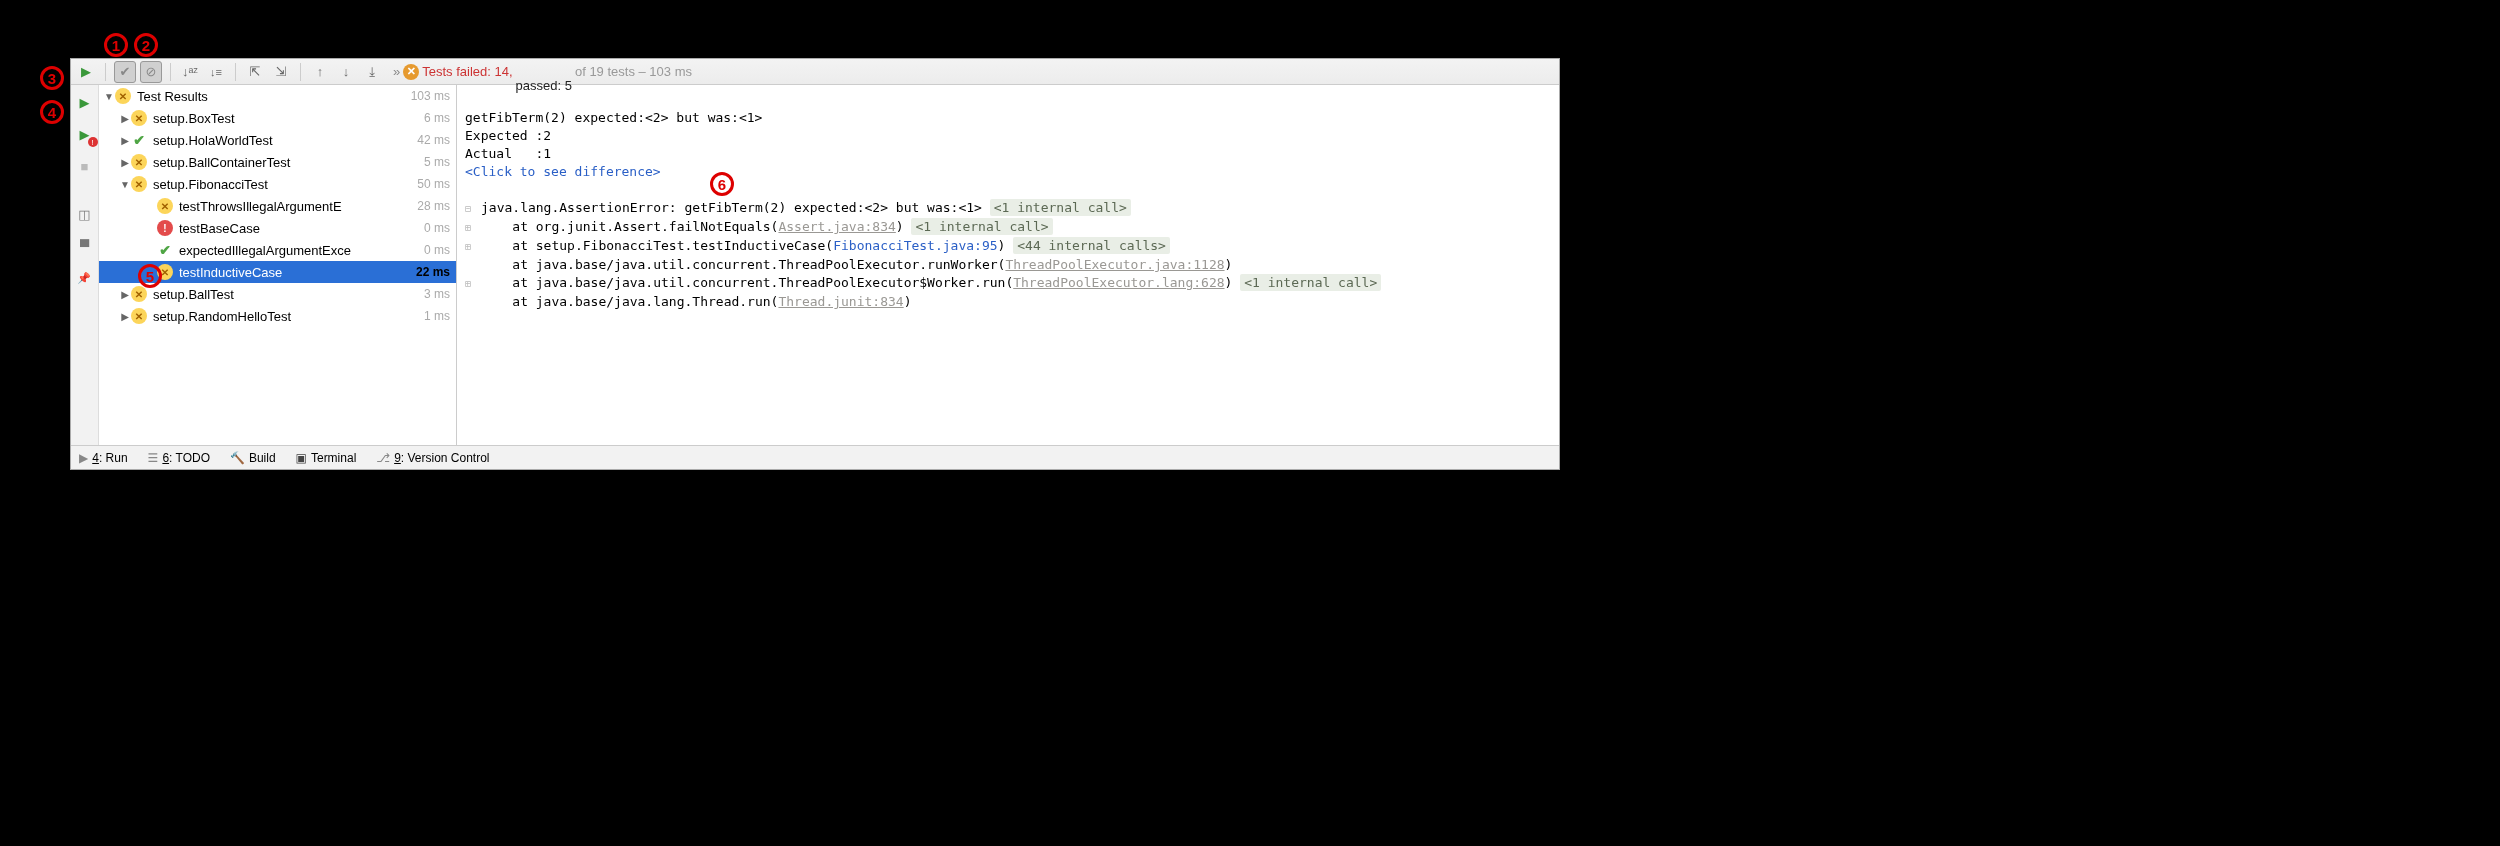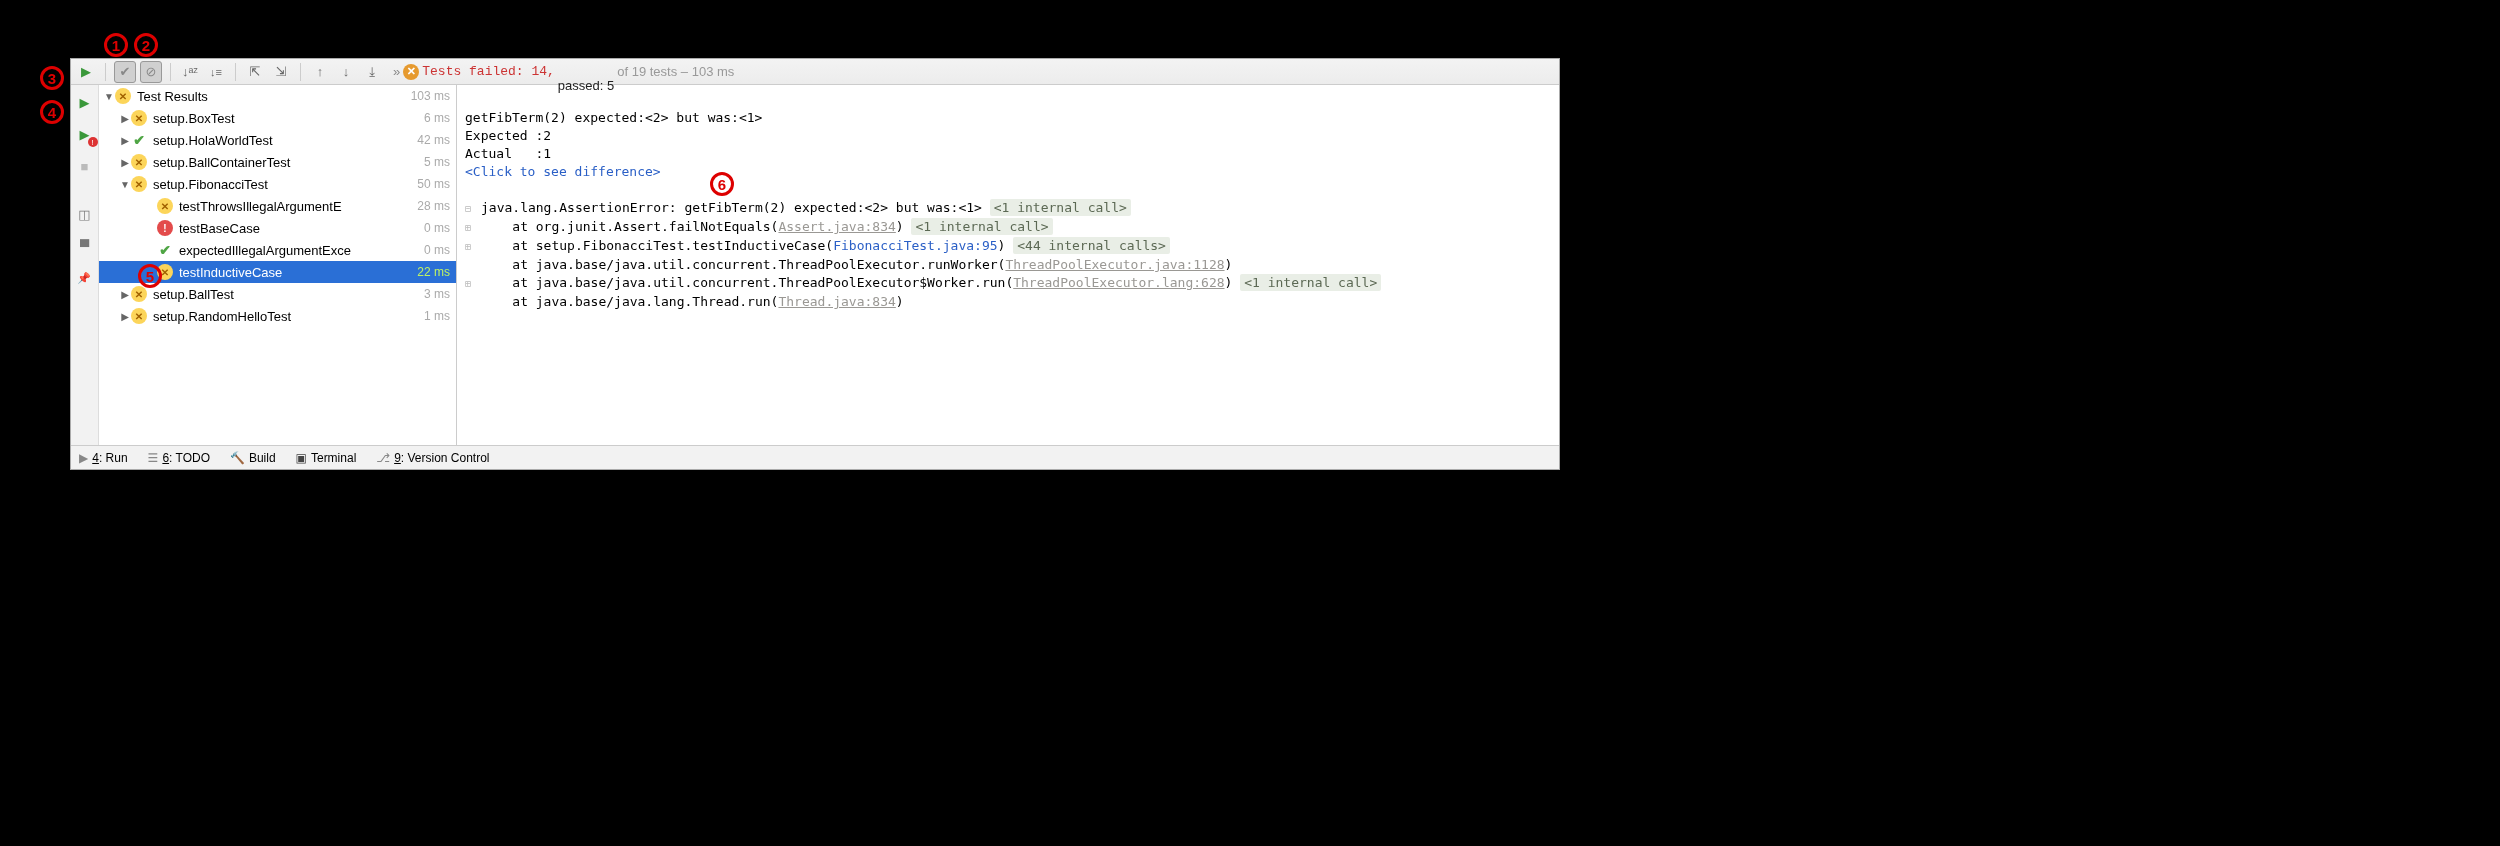--- a/index.html
+++ b/index.html
@@ -44,21 +44,21 @@
   .icon-btn.pressed { background: #d0d0d0; border: 1px solid #999; }
 
   .test-summary {
     font-size: 13px;
     display: flex;
     align-items: center;
     gap: 3px;
     margin-left: 6px;
   }
   .test-summary .chev { color: #888; }
-  .test-summary .failed { color: #cc3333; font-weight: 500; font-family: Liberation Mono, monospace; }
+  .test-summary .failed { color: #cc3333; font-weight: 500; }
   .test-summary .passed { color: #222; margin-top: 28px; }
   .test-summary .rest { color: #999; }
 
   .ide-body {
     display: flex;
     flex: 1;
     overflow: hidden;
   }
 
   .left-rail {
@@ -86,21 +86,21 @@
     cursor: pointer;
   }
   .tree-row .arrow { width: 12px; display: inline-flex; justify-content: center; color: #666; font-size: 10px; }
   .tree-row .statusdot { width: 16px; height: 16px; border-radius: 50%; display: inline-flex; align-items: center; justify-content: center; font-size: 10px; font-weight: bold; margin-right: 6px; flex-shrink: 0; }
   .statusdot.yellow { background: #fcd55a; color: #a06000; }
   .statusdot.green { color: #4fa544; background: none; font-size: 14px; font-weight: bold; }
   .statusdot.red { background: #e34b4b; color: #fff; }
   .tree-row .label { flex:1; white-space: nowrap; overflow: hidden; }
   .tree-row .timing { color: #aaa; font-size: 12px; }
   .tree-row.selected { background: #2a6fd6; color: #fff; }
-  .tree-row.selected .timing { color: #bef264; }
+  .tree-row.selected .timing { color: #000000; font-weight: bold; }
   .tree-row.selected .statusdot.yellow { background: #fcd55a; color: #a06000; }
 
   .indent-0 { padding-left: 4px; }
   .indent-1 { padding-left: 20px; }
   .indent-2 { padding-left: 46px; }
 
   .console-panel {
     flex: 1;
     font-family: Menlo, Consolas, monospace;
     font-size: 13px;
@@ -258,21 +258,21 @@
 <span>getFibTerm(2) expected:&lt;2&gt; but was:&lt;1&gt;</span>
 <span>Expected :2</span>
 <span>Actual   :1</span>
 <span class="link">&lt;Click to see difference&gt;</span>
 
 <span class="gutter-icon">⊟</span><span>java.lang.AssertionError: getFibTerm(2) expected:&lt;2&gt; but was:&lt;1&gt;</span> <span class="intcall">&lt;1 internal call&gt;</span>
 <span class="gutter-icon">⊞</span><span>    at org.junit.Assert.failNotEquals(</span><span class="muted">Assert.java:834</span><span>)</span> <span class="intcall">&lt;1 internal call&gt;</span>
 <span class="gutter-icon">⊞</span><span>    at setup.FibonacciTest.testInductiveCase(</span><span class="link">FibonacciTest.java:95</span><span>)</span> <span class="intcall">&lt;44 internal calls&gt;</span>
 <span class="gutter-icon"></span><span>    at java.base/java.util.concurrent.ThreadPoolExecutor.runWorker(</span><span class="muted">ThreadPoolExecutor.java:1128</span><span>)</span>
 <span class="gutter-icon">⊞</span><span>    at java.base/java.util.concurrent.ThreadPoolExecutor$Worker.run(</span><span class="muted">ThreadPoolExecutor.lang:628</span><span>)</span> <span class="intcall">&lt;1 internal call&gt;</span>
-<span class="gutter-icon"></span><span>    at java.base/java.lang.Thread.run(</span><span class="muted">Thread.java:834</span><span>)</span>
+<span class="gutter-icon"></span><span>    at java.base/java.lang.Thread.run(</span><span class="muted">Thread.junit:834</span><span>)</span>
     </div>
 
   </div>
 
   <div class="status-bar">
     <div class="item">
         <span style="color:#888">▶</span>
         <span><span class="u">4</span>: Run</span>
       </div>
     <div class="item">

